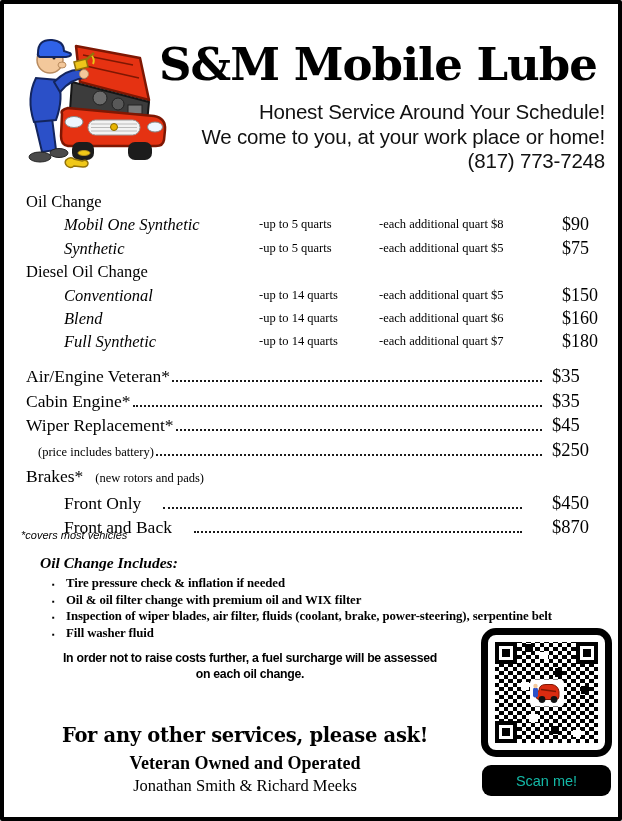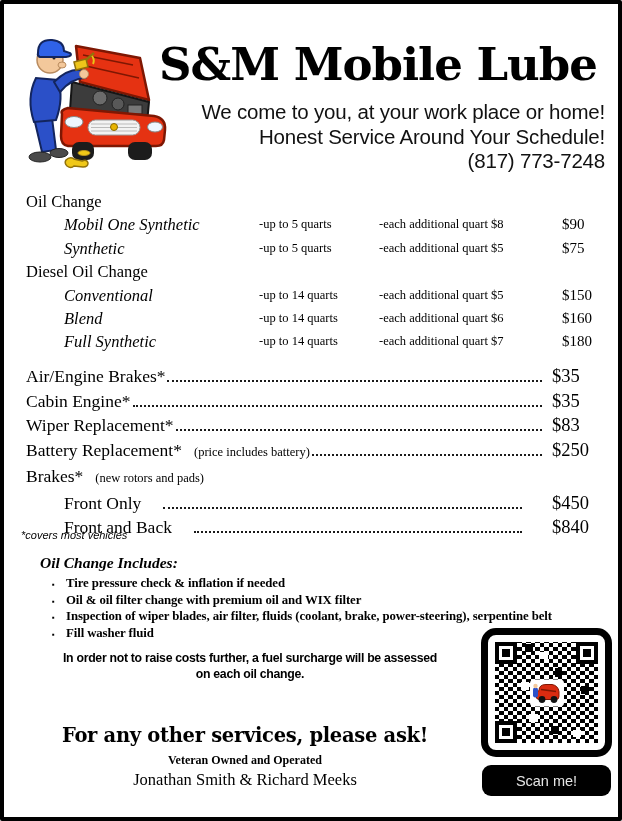--- a/index.html
+++ b/index.html
@@ -16,21 +16,21 @@
     font-family:"Liberation Sans",sans-serif;font-size:20.5px;line-height:24.5px;
     color:#111;letter-spacing:-0.2px;}
 
   
   .pricing{position:absolute;left:22px;right:18px;top:186px;line-height:23.4px;}
   .p-head{font-size:16.5px;}
   .p-row{display:flex;align-items:center;padding-left:38px;}
   .p-name{width:195px;font-style:italic;font-size:16.5px;}
   .p-quarts{width:120px;font-size:12.5px;}
   .p-extra{width:183px;font-size:12.5px;}
-  .p-price{font-size:15px;}
+  .p-price{font-size:18px;}
 
   
   .services{position:absolute;left:22px;right:18px;top:360px;line-height:24.5px;}
   .s-row{display:flex;align-items:baseline;}
   .s-name{font-size:17.5px;white-space:nowrap;}
   .s-note{font-size:12.5px;margin-left:12px;white-space:nowrap;}
   .dots{flex:1;border-bottom:2px dotted #1a1a1a;margin:0 10px 5px 2px;}
   .s-price{width:48px;font-size:18.5px;}
   .s-sub{padding-left:38px;gap:20px;}
   .footnote{position:absolute;left:17px;top:525px;
@@ -60,29 +60,29 @@
   .qmod{position:absolute;background:#000;}
   .qmodw{position:absolute;background:#fff;}
   .finder{position:absolute;width:22px;height:22px;box-sizing:border-box;
     border:4px solid #000;background:#fff;}
   .finder::after{content:"";position:absolute;inset:3px;background:#000;}
   .f-tl{left:0;top:0}.f-tr{right:0;top:0}.f-bl{left:0;bottom:0}
   .qr-logo{position:absolute;left:50%;top:50%;width:34px;height:27px;
     transform:translate(-50%,-50%);background:#fff;border-radius:4px;
     display:flex;align-items:center;justify-content:center;}
   .scan-btn{margin-top:8px;box-sizing:border-box;width:129px;height:31px;
-    margin-left:1px;background:#000;border-radius:9px;color:#e5e5e5;
+    margin-left:1px;background:#000;border-radius:9px;color:#14b8a6;
     font-family:"Liberation Sans",sans-serif;font-size:14.5px;
     display:flex;align-items:center;justify-content:center;}
 
   
   .footer{position:absolute;left:12px;top:720px;width:458px;text-align:center;}
   .ask{font-family:"DejaVu Serif",serif;font-weight:bold;font-size:19.5px;
     letter-spacing:-0.3px;white-space:nowrap;}
-  .veteran{font-size:12px;font-weight:bold;margin-top:6px;}
+  .veteran{font-size:18px;font-weight:bold;margin-top:6px;}
   .owners{font-size:16.5px;margin-top:2px;}
 </style>
 </head>
 <body>
 
 <div class="page">
 
   <div class="logo">
     <svg viewBox="0 0 152 152" width="152" height="152">
 
@@ -119,22 +119,22 @@
       <path d="M76 36 q3 4 1 8" stroke="#e8c415" fill="none" stroke-width="2"></path>
 
       <path d="M50 140 q4 -4 8 -1 l8 2 q5 -2 6 2 q0 4 -5 4 l-9 -1 q-3 3 -7 0 q-3 -3 -1 -6 z" fill="#f0c818" stroke="#92720a" stroke-width="1.5"></path>
       <ellipse cx="68" cy="133" rx="6" ry="2.5" fill="#f0c818" stroke="#b8931a"></ellipse>
     </svg>
   </div>
 
   <div class="title">S&amp;M Mobile Lube</div>
 
   <div class="taglines">
+    <div>Honest Service Around Your Schedule!</div>
     <div>We come to you, at your work place or home!</div>
-    <div>Honest Service Around Your Schedule!</div>
     <div>(817) 773-7248</div>
   </div>
 
   <div class="pricing">
     <div class="p-head">Oil Change</div>
 
     <div class="p-row">
       <span class="p-name">Mobil One Synthetic</span>
       <span class="p-quarts">-up to 5 quarts</span>
       <span class="p-extra">-each additional quart $8</span>
@@ -164,53 +164,52 @@
     <div class="p-row">
       <span class="p-name">Full Synthetic</span>
       <span class="p-quarts">-up to 14 quarts</span>
       <span class="p-extra">-each additional quart $7</span>
       <span class="p-price">$180</span>
     </div>
   </div>
 
   <div class="services">
     <div class="s-row">
-      <span class="s-name">Air/Engine Brakes*</span>
+      <span class="s-name">Air/Engine Veteran*</span>
       <span class="dots"></span>
       <span class="s-price">$35</span>
     </div>
     <div class="s-row">
       <span class="s-name">Cabin Engine*</span>
       <span class="dots"></span>
       <span class="s-price">$35</span>
     </div>
     <div class="s-row">
       <span class="s-name">Wiper Replacement*</span>
       <span class="dots"></span>
-      <span class="s-price">$83</span>
-    </div>
-    <div class="s-row">
-      <span class="s-name">Battery Replacement*</span>
+      <span class="s-price">$45</span>
+    </div>
+    <div class="s-row">
       <span class="s-note">(price includes battery)</span>
       <span class="dots"></span>
       <span class="s-price">$250</span>
     </div>
     <div class="s-row">
       <span class="s-name">Brakes*</span>
       <span class="s-note">(new rotors and pads)</span>
     </div>
     <div class="s-row s-sub">
       <span class="s-name">Front Only</span>
       <span class="dots"></span>
       <span class="s-price">$450</span>
     </div>
     <div class="s-row s-sub">
       <span class="s-name">Front and Back</span>
       <span class="dots"></span>
-      <span class="s-price">$840</span>
+      <span class="s-price">$870</span>
     </div>
   </div>
 
   <div class="footnote">*covers most vehicles</div>
 
   <div class="includes">
     <div class="inc-head">Oil Change Includes:</div>
     <div class="inc-item">
       <span class="bullet">▪</span>
       <span>Tire pressure check &amp; inflation if needed</span>

